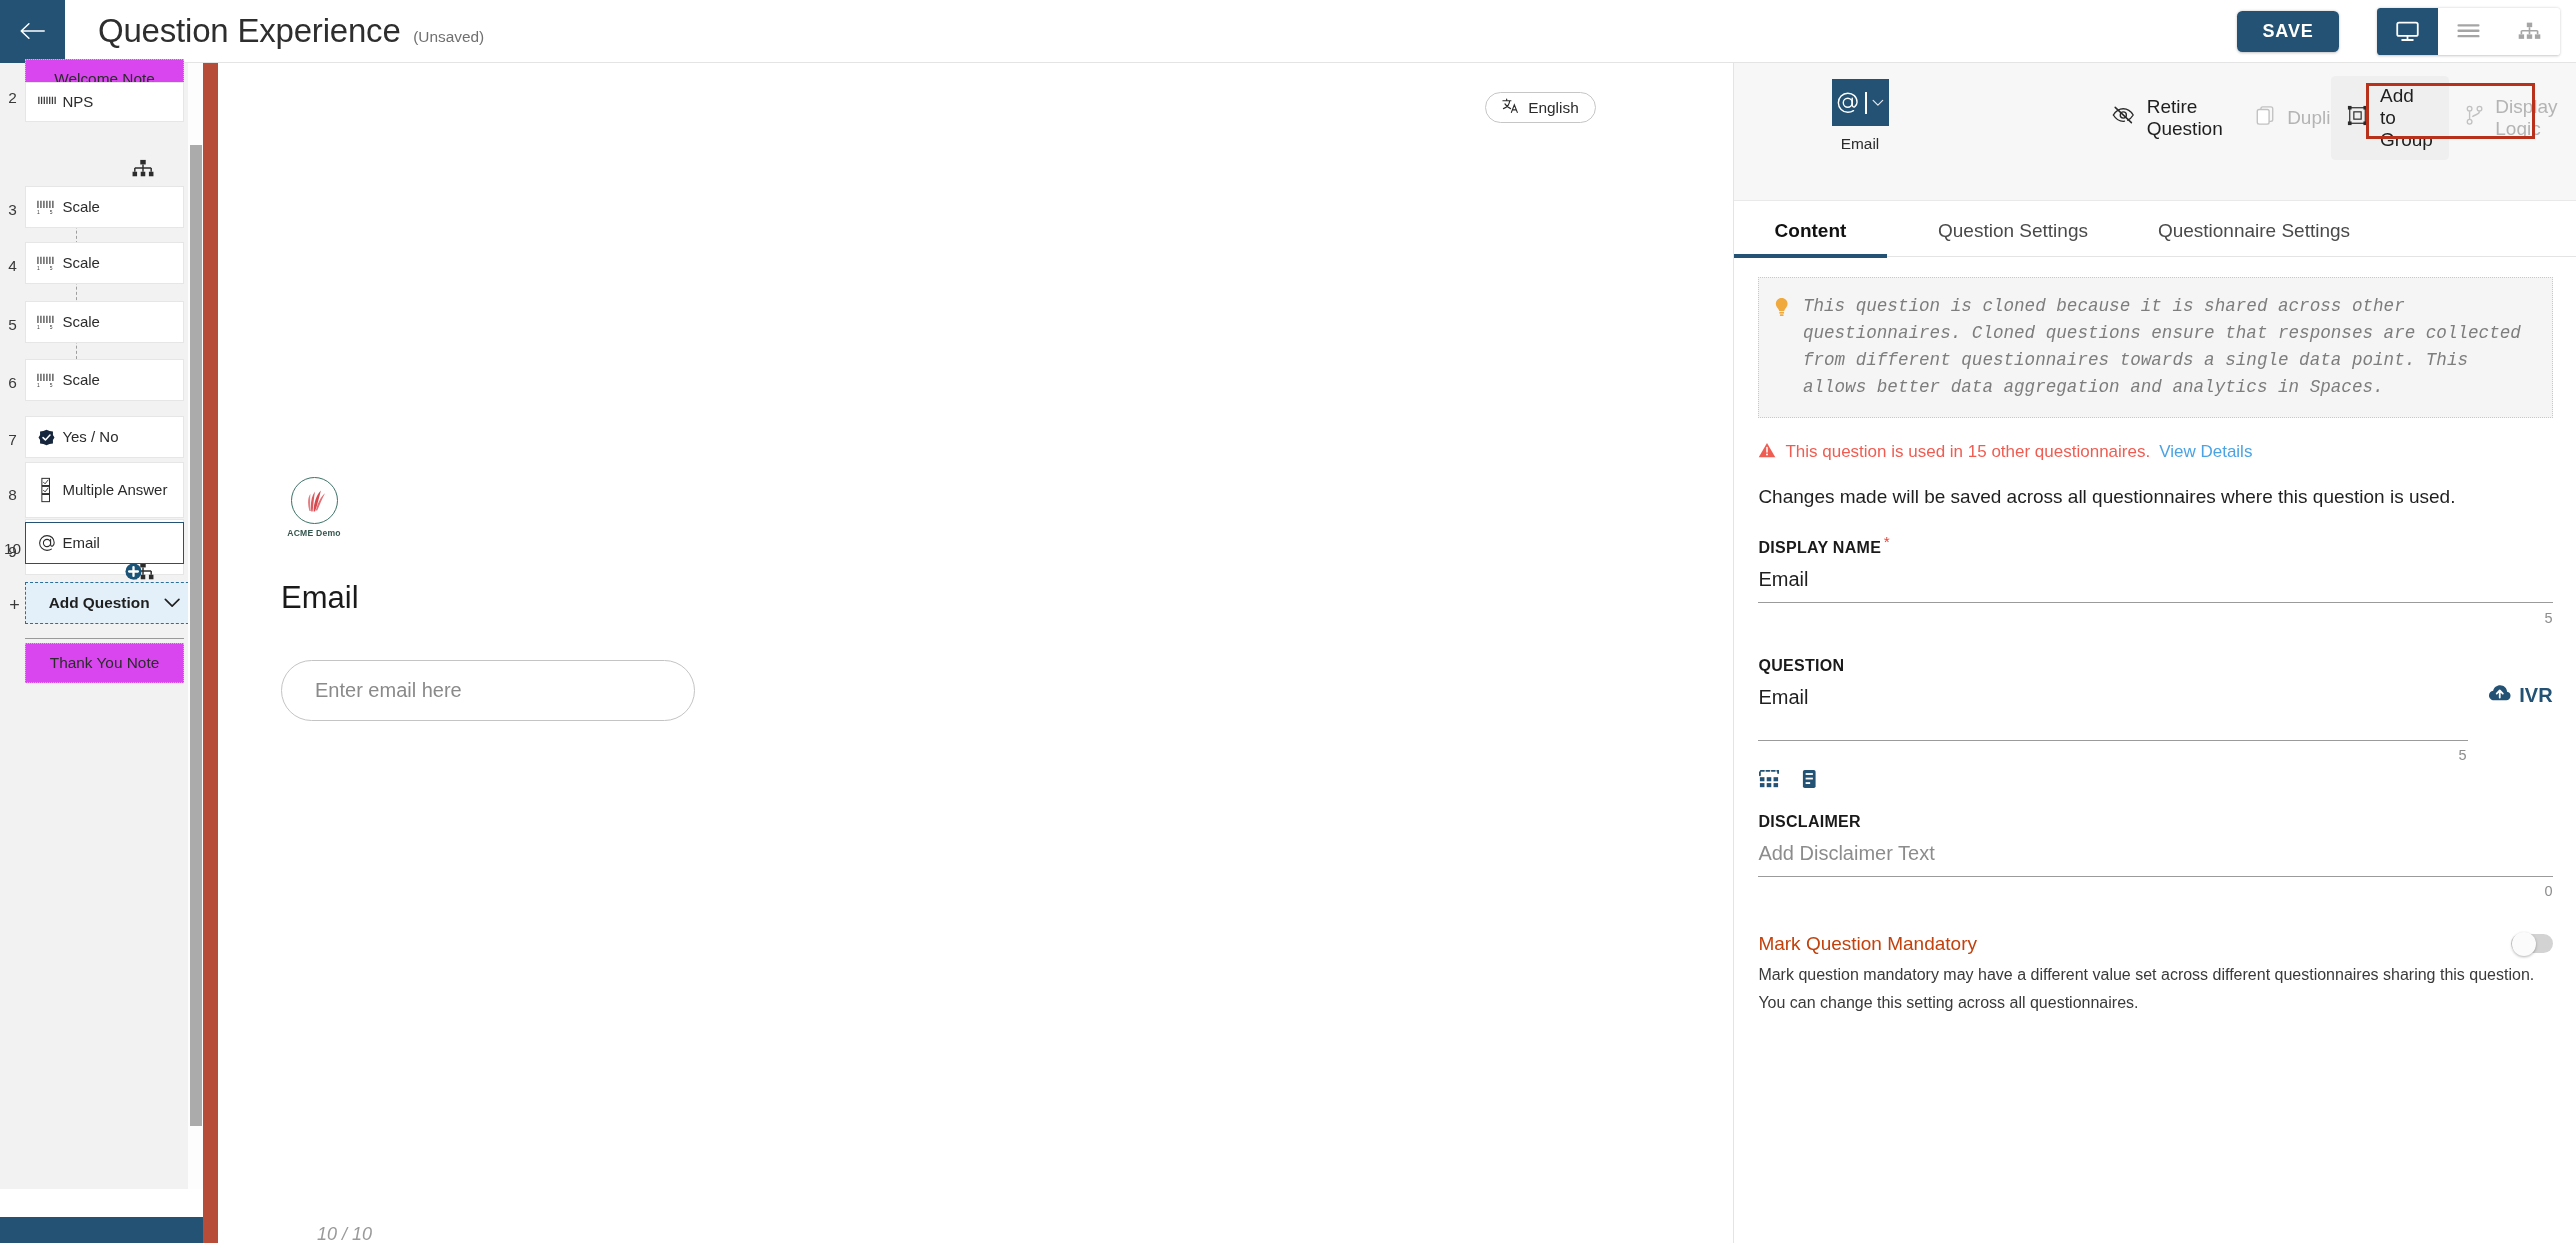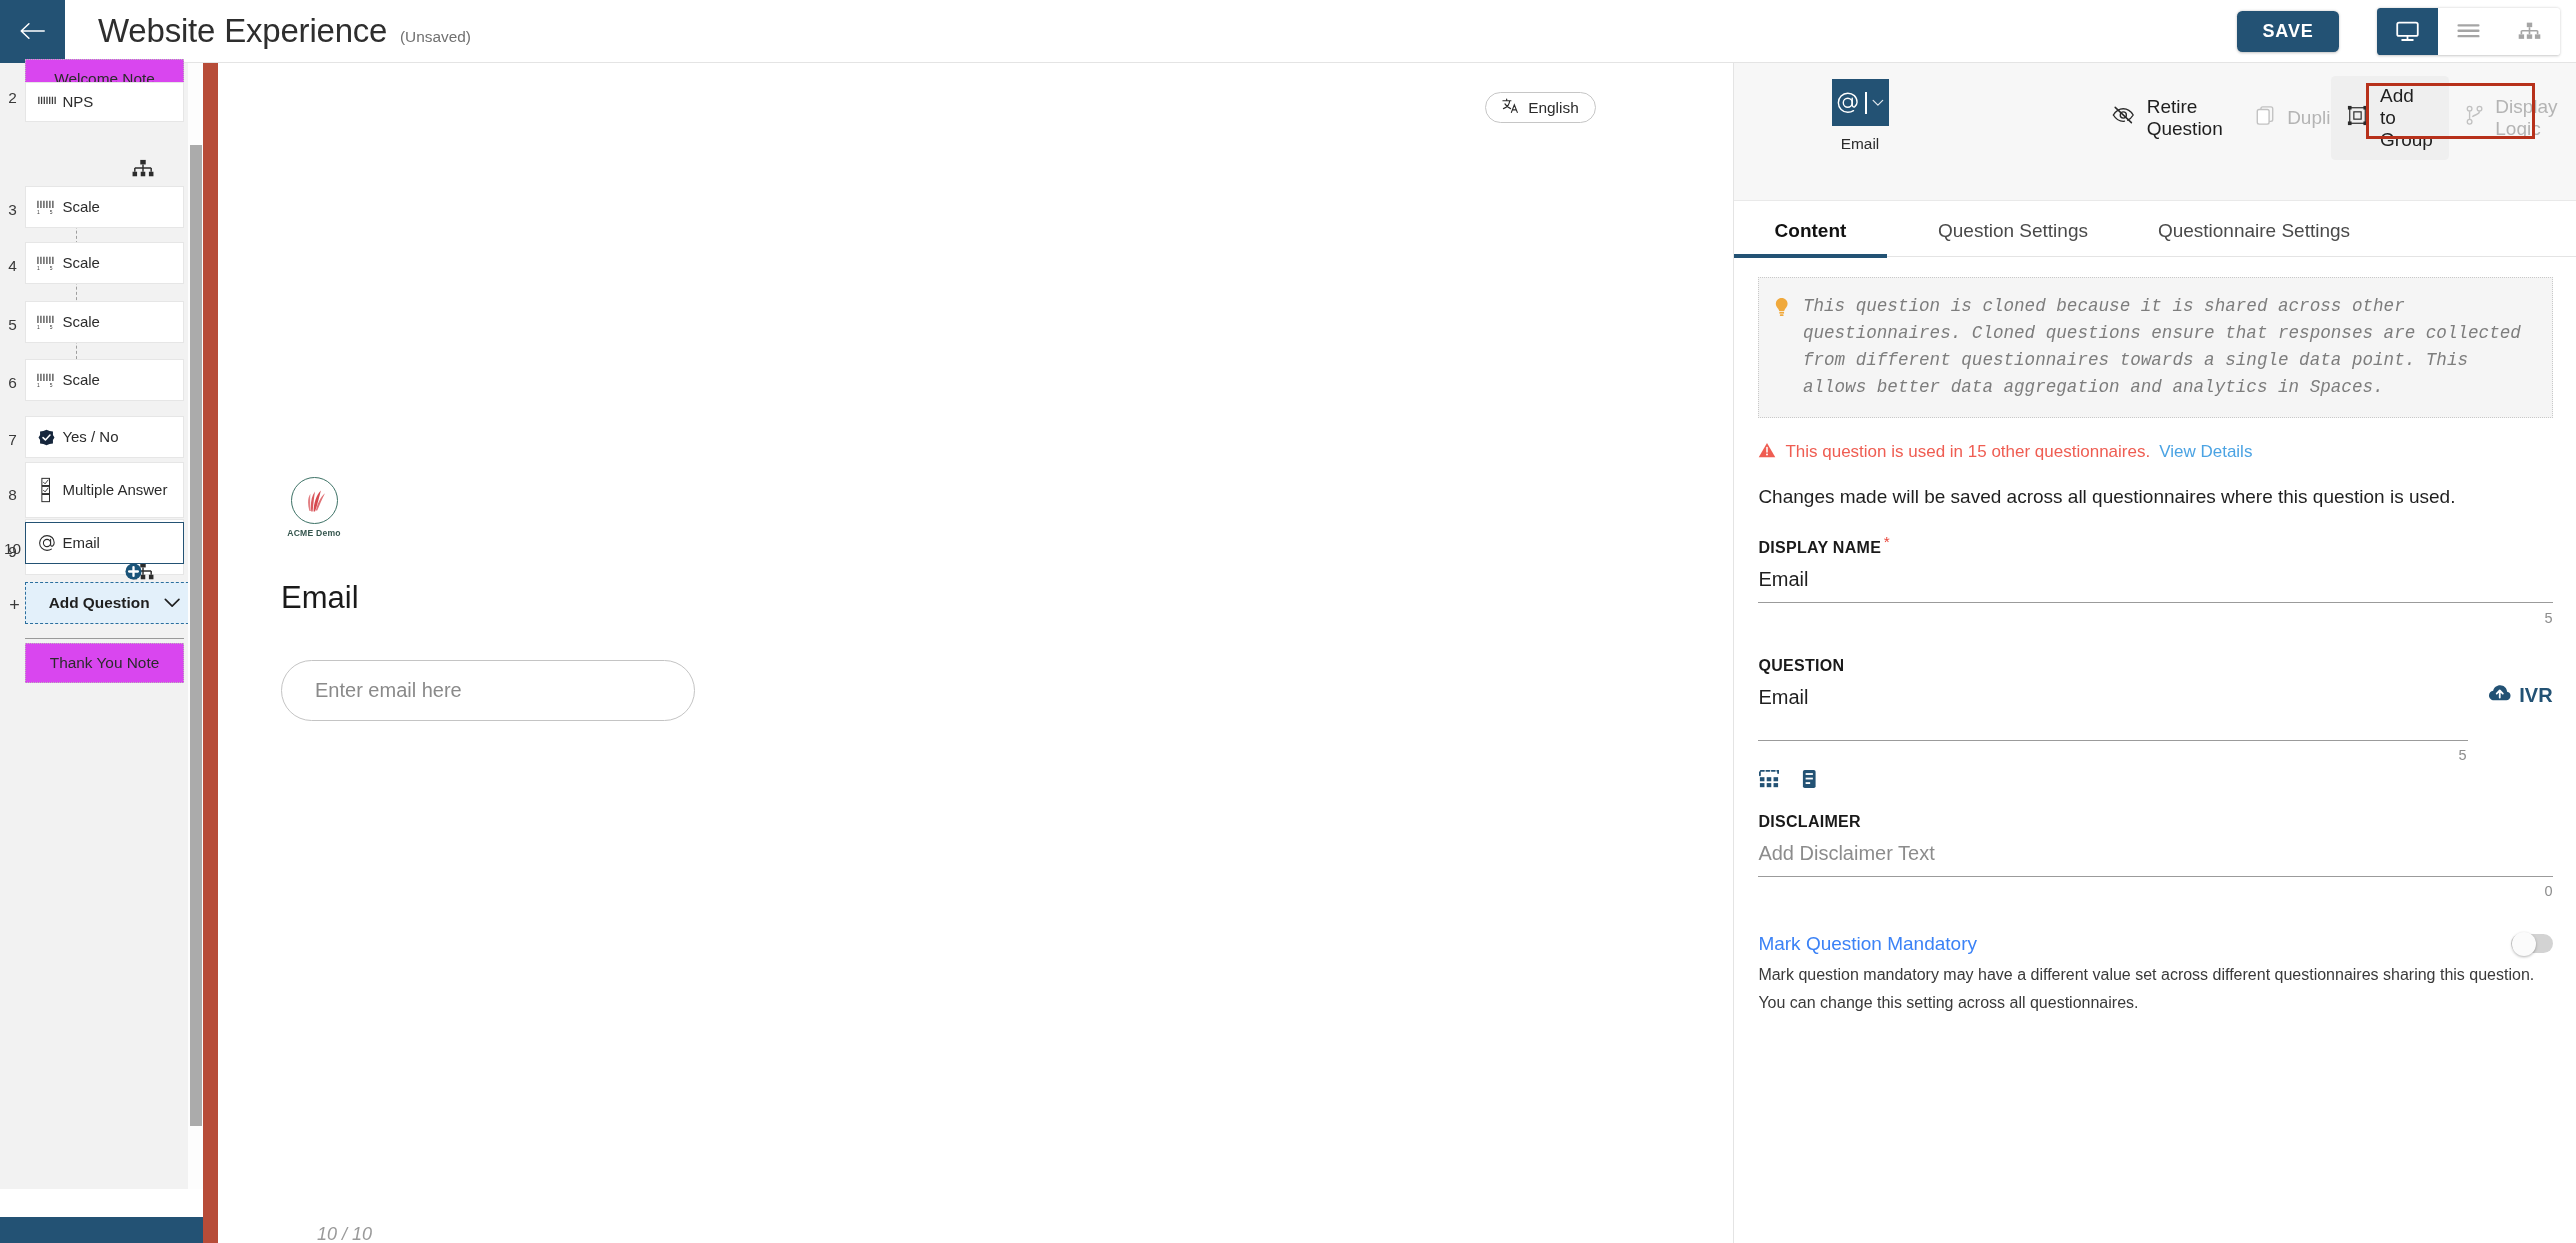--- a/index.html
+++ b/index.html
@@ -227,21 +227,21 @@
     flex: 0 0 auto; margin-left: 20px; margin-top: 9px;
     display: flex; align-items: center; gap: 8.1px; cursor: pointer;
     font-size: 20px; color: #235274; font-weight: 700;
   }
   .q-tools { display: flex; gap: 22px; margin-top: 6.3px; }
   .q-tool { cursor: pointer; display: flex; }
 
   .mandatory-row {
     display: flex; align-items: center; justify-content: space-between; margin-top: 34px;
   }
-  .mandatory-label { font-size: 19px; color: #3b82f6; }
+  .mandatory-label { font-size: 19px; color: #c2410c; }
   .toggle {
     width: 42px; height: 19px; border-radius: 10px; background: #d3d3d3;
     position: relative; cursor: pointer; flex: 0 0 42px;
   }
   .toggle .knob {
     position: absolute; left: 0.9px; top: -2.7px; width: 24.4px; height: 24.4px;
     border-radius: 50%; background: #fbfbfb; box-shadow: 0 0.9px 2.7px rgba(0,0,0,.3);
   }
   .mandatory-help { font-size: 16px; color: #3a3a3a; line-height: 1.65; margin-top: 7.2px; }
 </style>
@@ -250,21 +250,21 @@
 
 <div class="app">
 
   <div class="topbar">
     <div class="back-btn">
       <svg class="back-arrow" viewBox="0 0 30 22">
         <path d="M11 3 L2.5 11 L11 19 M2.5 11 H28" fill="none" stroke="#fff" stroke-width="1.7" stroke-linecap="round" stroke-linejoin="round"></path>
       </svg>
     </div>
     <div class="title-wrap">
-      <span class="page-title">Website Experience</span>
+      <span class="page-title">Question Experience</span>
       <span class="unsaved">(Unsaved)</span>
     </div>
     <div class="top-right">
       <button class="save-btn">SAVE</button>
       <div class="view-group">
         <div class="view-btn active">
           <svg width="27" height="25" viewBox="0 0 30 28">
             <rect x="3.5" y="4" width="23" height="15" rx="2" fill="none" stroke="#fff" stroke-width="2"></rect>
             <path d="M15 19 V23 M9 23.5 H21" stroke="#fff" stroke-width="2" stroke-linecap="round"></path>
           </svg>

